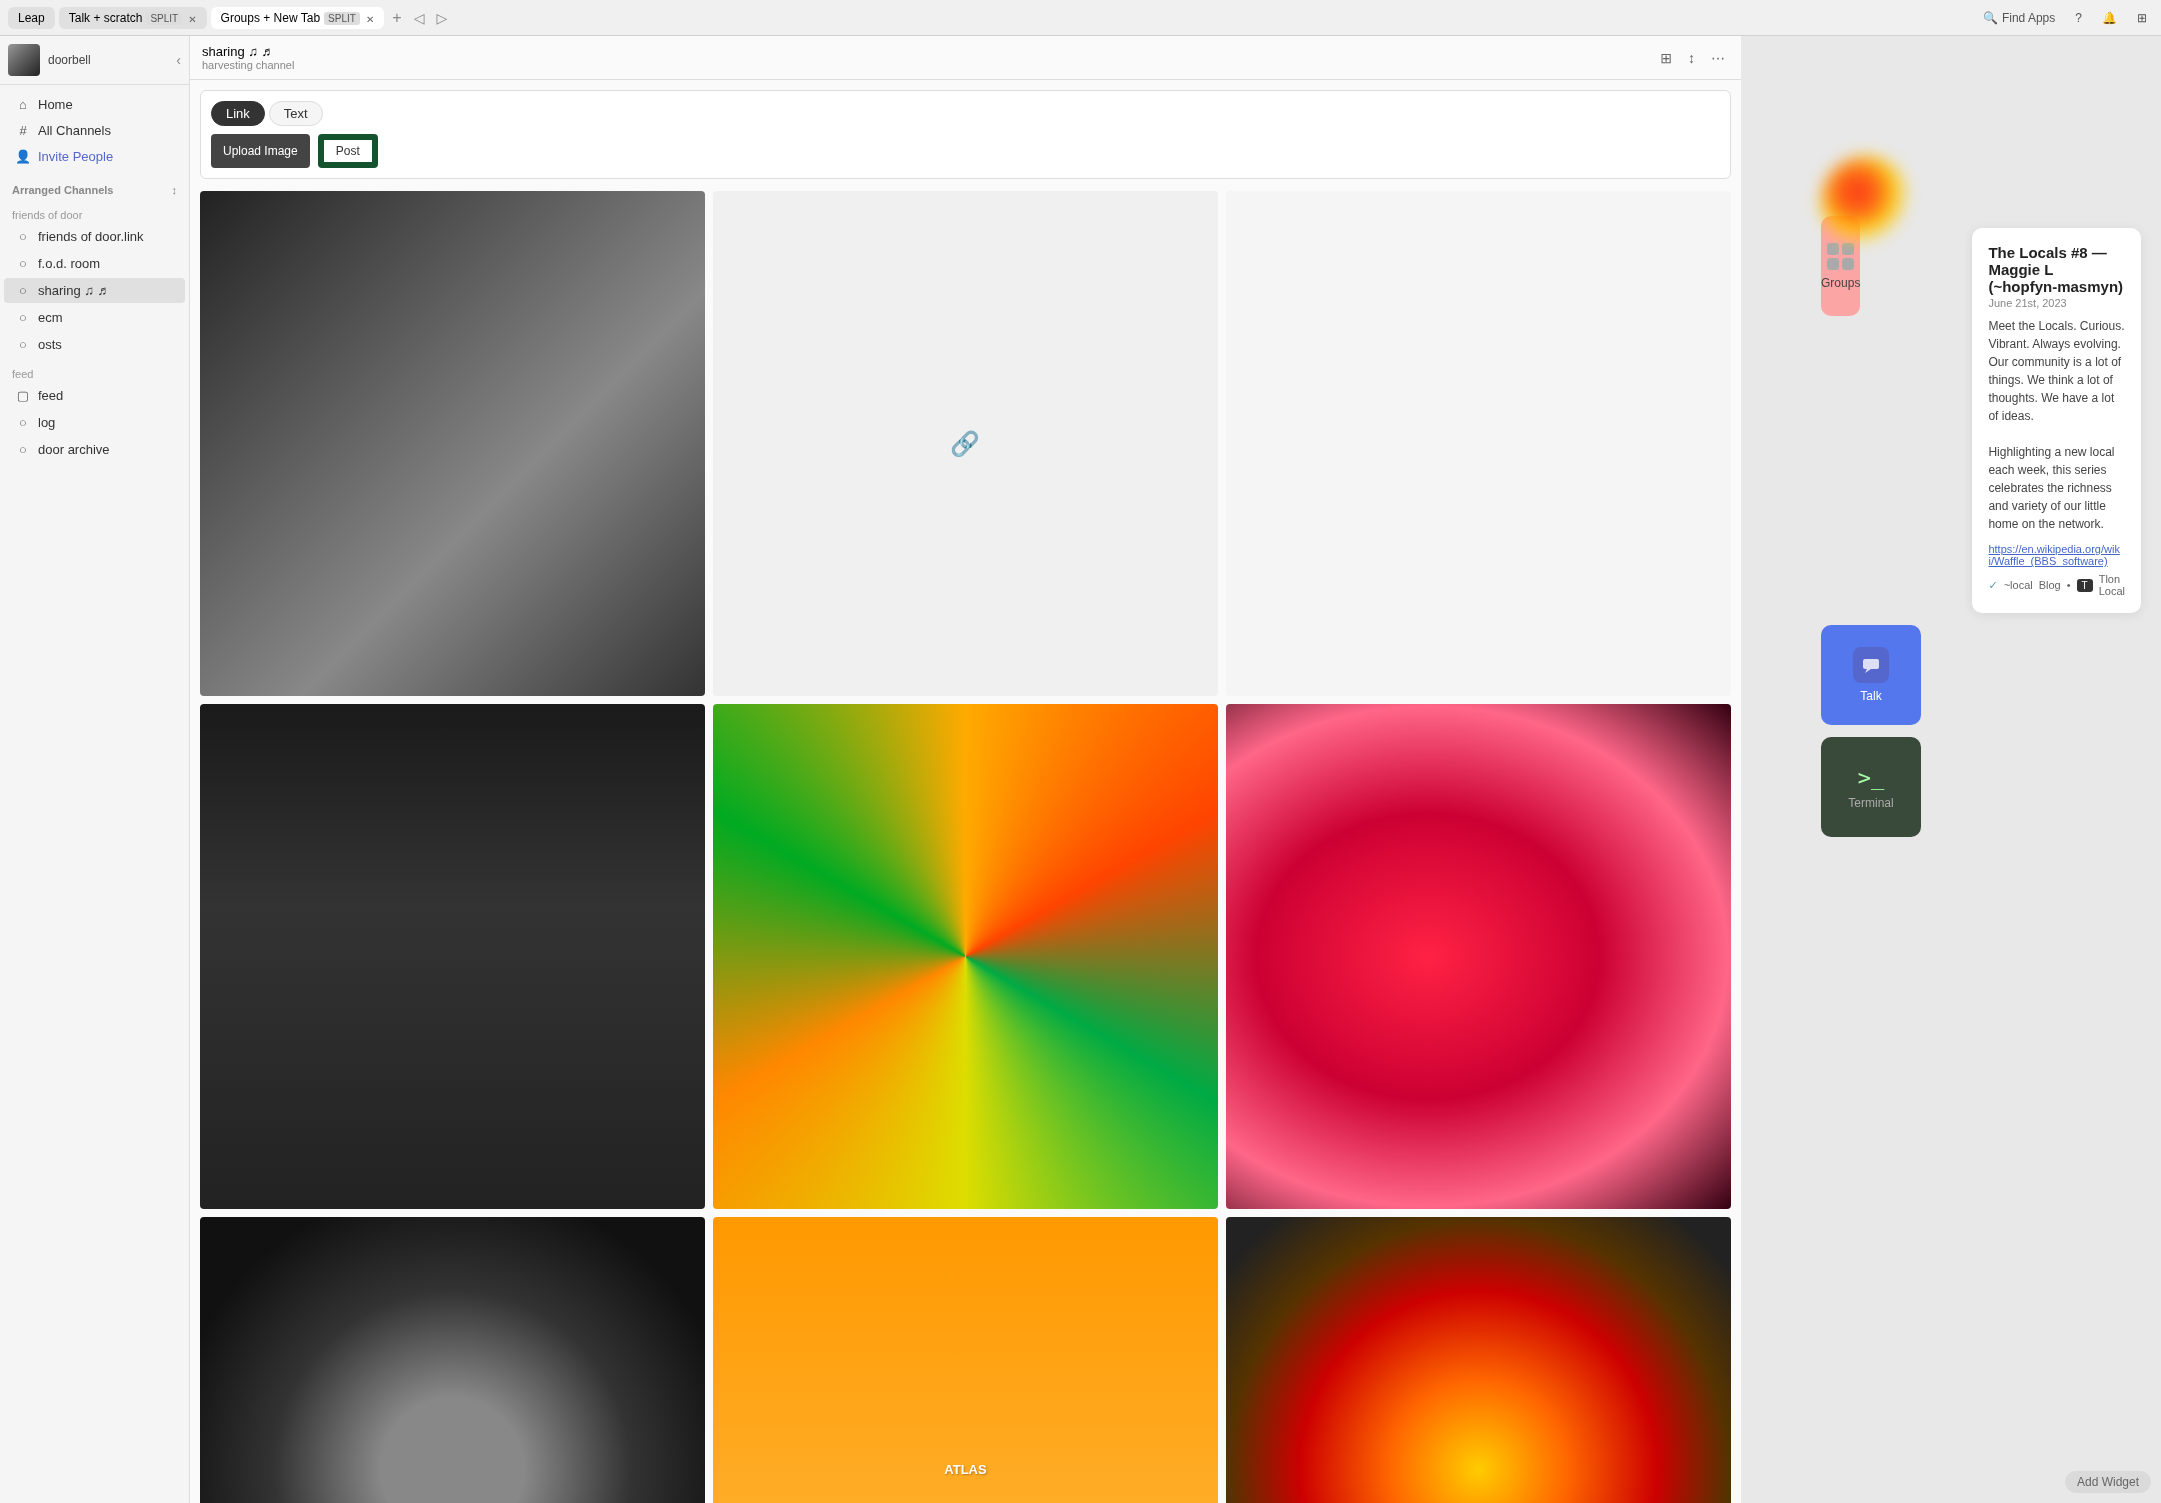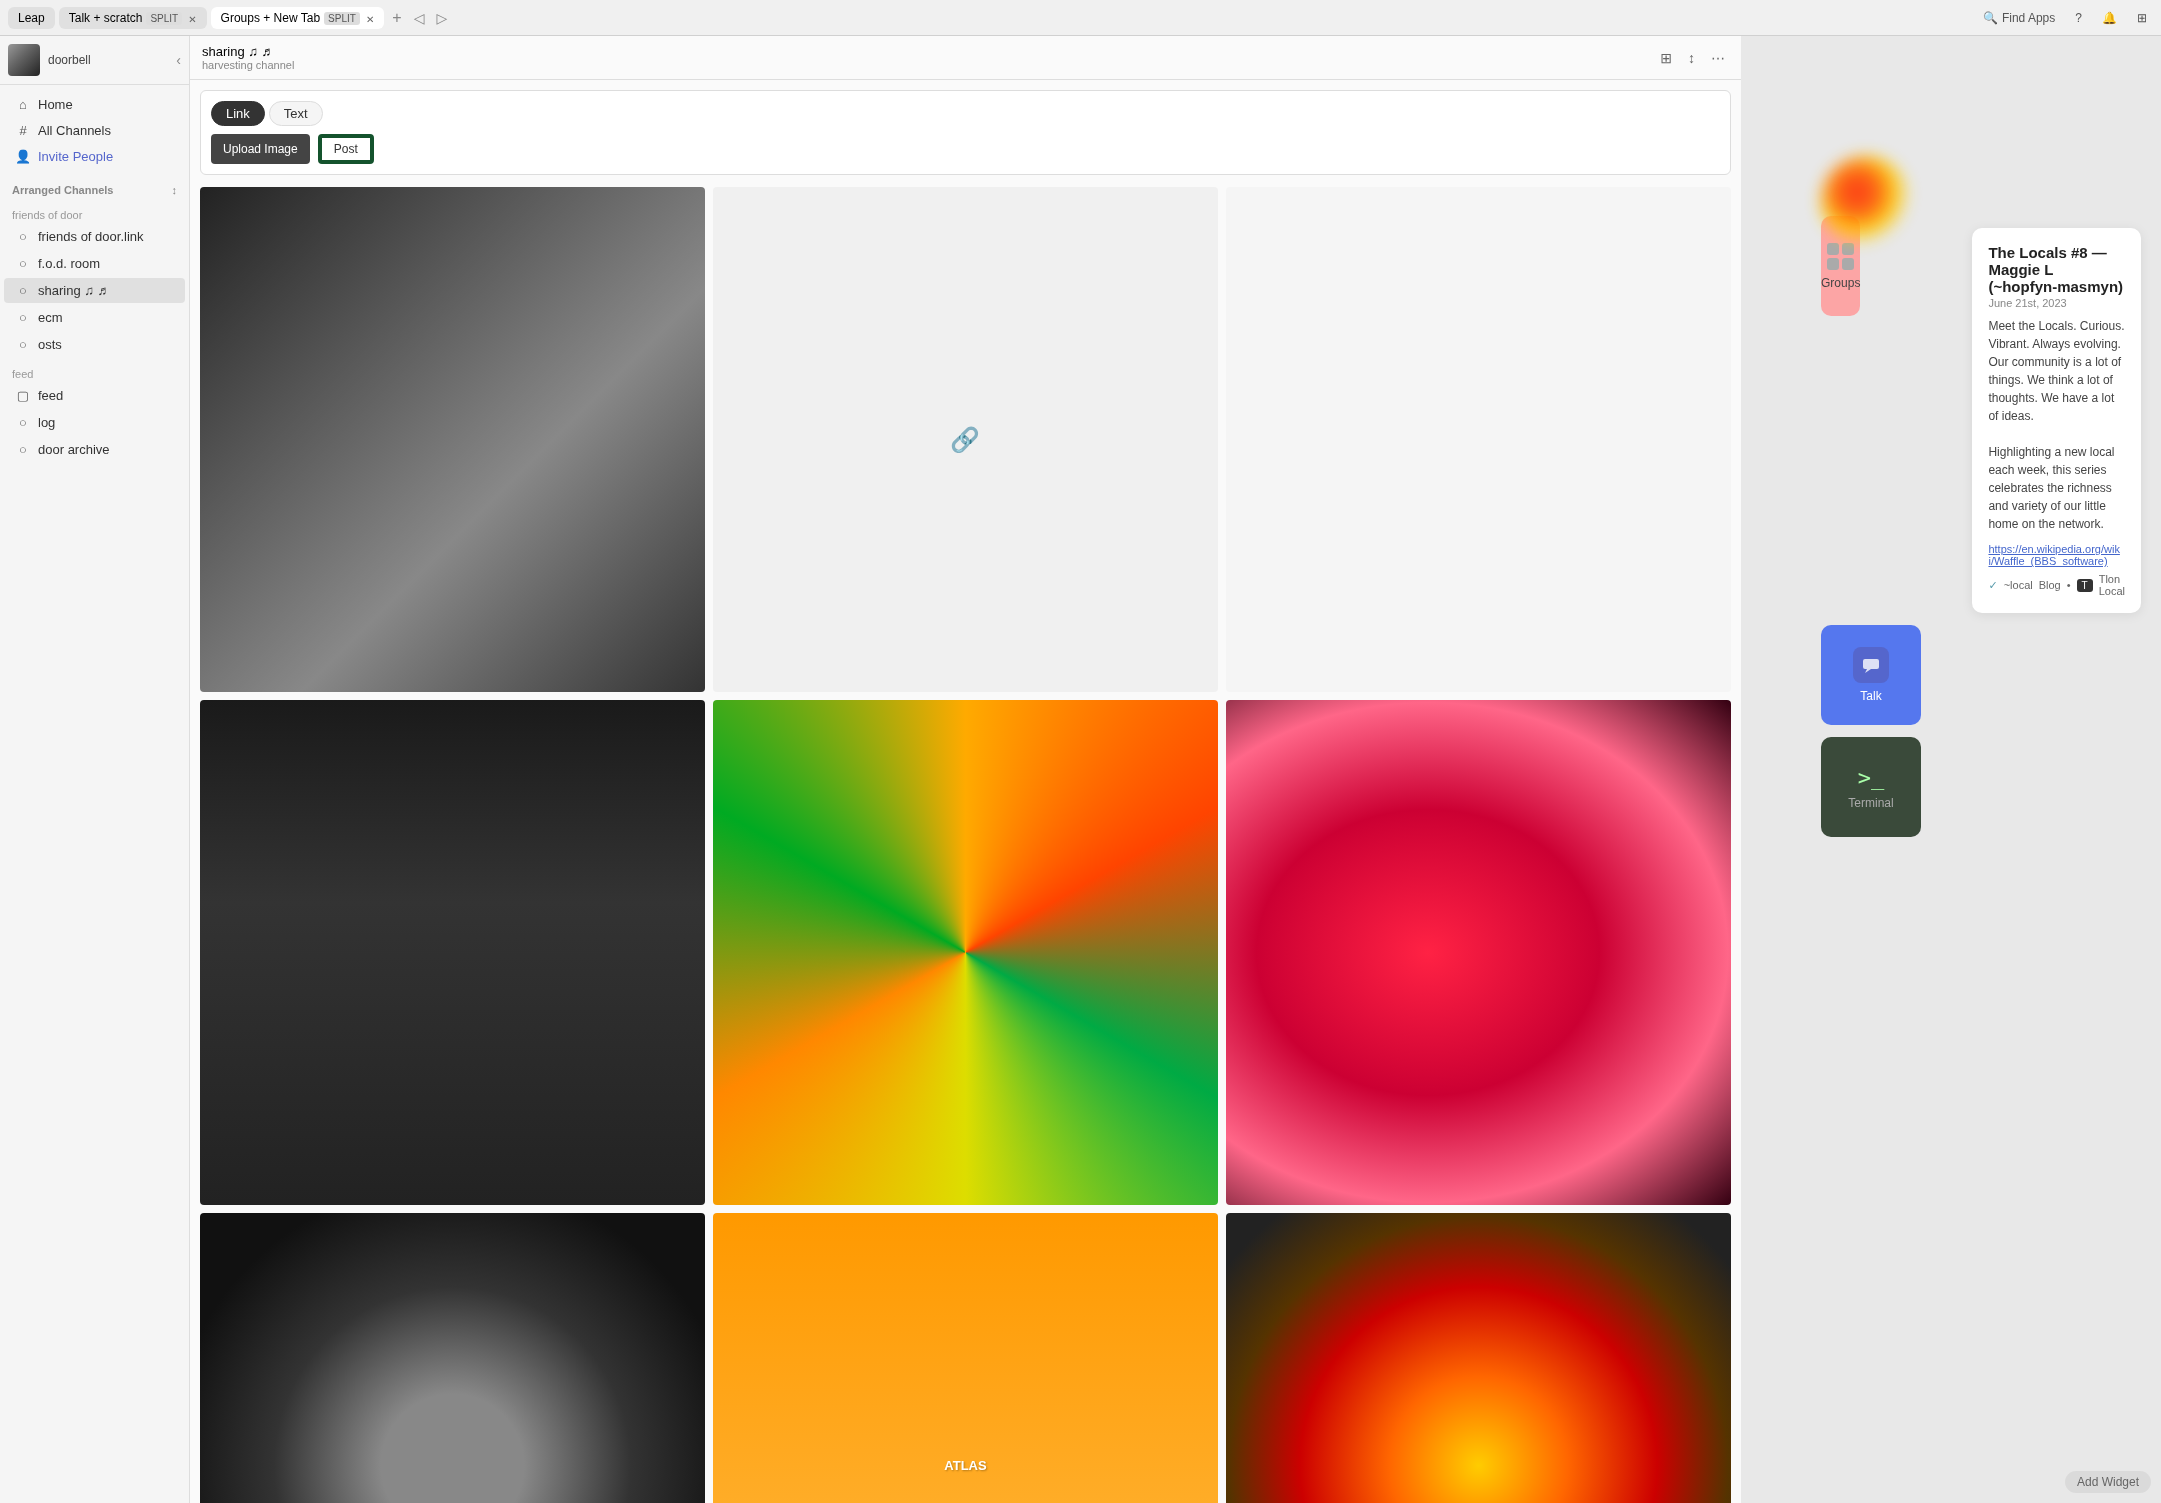--- a/index.html
+++ b/index.html
@@ -54,21 +54,21 @@
     .channel-content { flex: 1; overflow-y: auto; padding: 10px; background: #fafafa; }
 
     
     .post-form { background: #fff; border: 1px solid #ddd; border-radius: 6px; padding: 10px; margin-bottom: 12px; }
     .post-form-tabs { display: flex; gap: 4px; margin-bottom: 8px; }
     .post-tab { padding: 4px 14px; border-radius: 16px; cursor: pointer; font-size: 13px; border: 1px solid #ddd; background: #f5f5f5; color: #333; }
     .post-tab.active { background: #333; color: #fff; border-color: #333; }
     .post-input { width: 100%; border: none; outline: none; font-size: 13px; color: #999; padding: 4px 0; }
     .post-form-actions { display: flex; gap: 8px; margin-top: 8px; }
     .upload-btn { padding: 4px 12px; background: #444; color: #fff; border: none; border-radius: 4px; cursor: pointer; font-size: 12px; }
-    .post-btn { padding: 4px 12px; background: #fff; color: #333; border: 4px solid #14532d; border-radius: 4px; cursor: pointer; font-size: 12px; }
+    .post-btn { padding: 4px 12px; background: #fff; color: #333; border: 6px solid #14532d; border-radius: 4px; cursor: pointer; font-size: 12px; }
 
     
     .image-grid { display: grid; grid-template-columns: repeat(3, 1fr); gap: 8px; }
     .grid-item { aspect-ratio: 1; border-radius: 4px; overflow: hidden; background: #ddd; cursor: pointer; }
     .grid-item-placeholder { width: 100%; height: 100%; display: flex; align-items: center; justify-content: center; background: #f0f0f0; color: #aaa; font-size: 24px; }
 
     
     .right-panel { width: 420px; min-width: 420px; background: #e8e8e8; display: flex; flex-direction: column; overflow-y: auto; position: relative; padding: 20px; }
 
     

